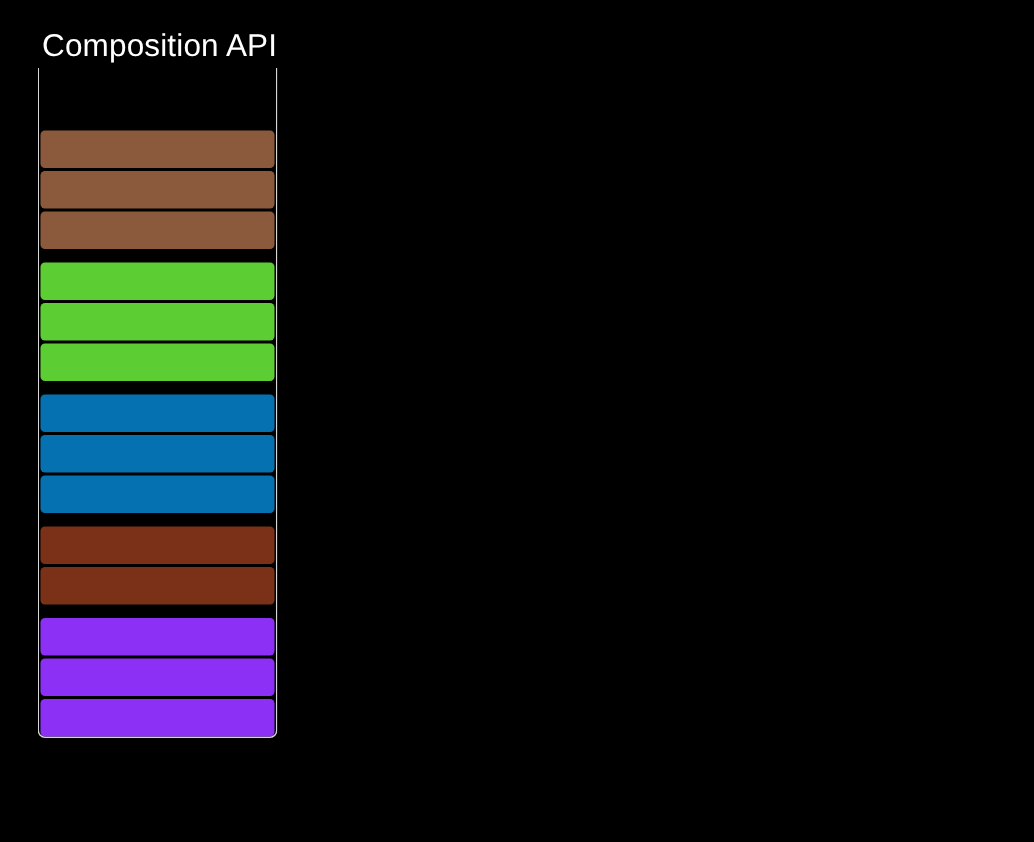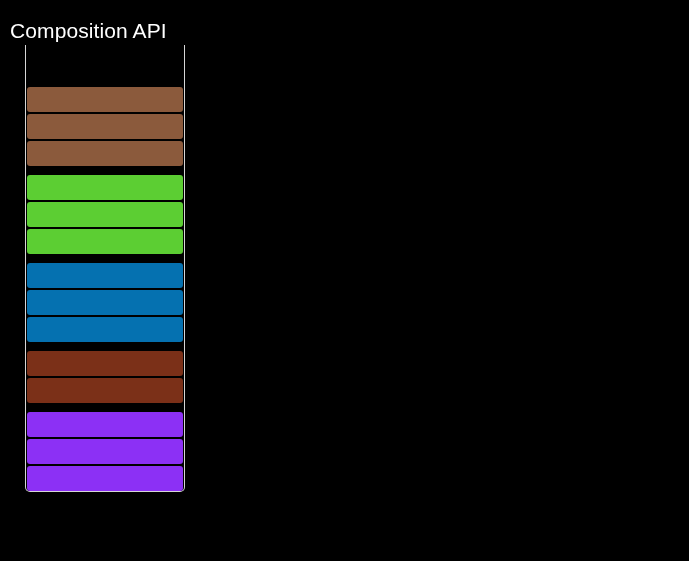--- a/index.html
+++ b/index.html
@@ -13,21 +13,21 @@
     height: 561px;
     overflow: hidden;
     font-family: "Liberation Sans", "DejaVu Sans", sans-serif;
     position: relative;
     background: #000000;
   }
 
   
   #page-title {
     position: absolute;
-    left: 10px;
+    left: 28px;
     top: 18px;
     margin: 0;
     font-size: 21px;
     font-weight: 400;
     line-height: 26px;
     color: #ffffff;
     letter-spacing: 0.1px;
     white-space: nowrap;
   }
 

